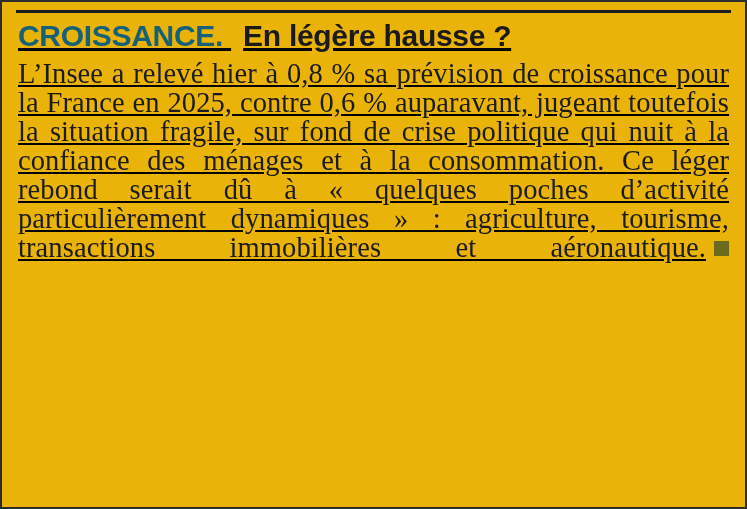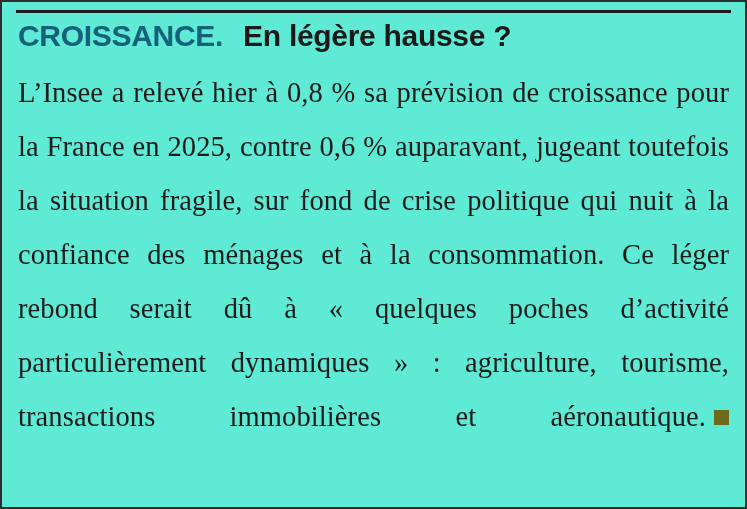--- a/index.html
+++ b/index.html
@@ -11,23 +11,24 @@
     width: 747px;
     height: 509px;
     overflow: hidden;
     font-family: "Liberation Serif", serif;
   }
   #clipping {
     position: relative;
     width: 747px;
     height: 509px;
     box-sizing: border-box;
-    background: #5eead4;
+    background: #eab308;
     border: 2px solid #2d2d2d;
     padding: 8px 14px 16px 14px;
+    text-decoration: underline;
   }
   .rule-top {
     height: 3px;
     background: #1d1d1d;
     margin: 0 0 8px 0;
   }
   .headline {
     font-family: "Liberation Sans", sans-serif;
     font-weight: bold;
     font-size: 30px;
@@ -39,25 +40,25 @@
   .kicker {
     color: #16607a;
   }
   .subhead {
     color: #1a1a1a;
     margin-left: 12px;
   }
   .body-text {
     font-family: "Liberation Serif", serif;
     font-size: 28.5px;
-    line-height: 54px;
+    line-height: 29px;
     color: #1b1b1b;
     text-align: justify;
     text-justify: inter-word;
-    margin: 15px 2px;
+    margin: 8px 2px;
     letter-spacing: 0.1px;
     word-spacing: 0.4px;
   }
   .body-text::after {
     content: "";
     display: inline-block;
     width: 100%;
     height: 0;
   }
   .end-mark {

